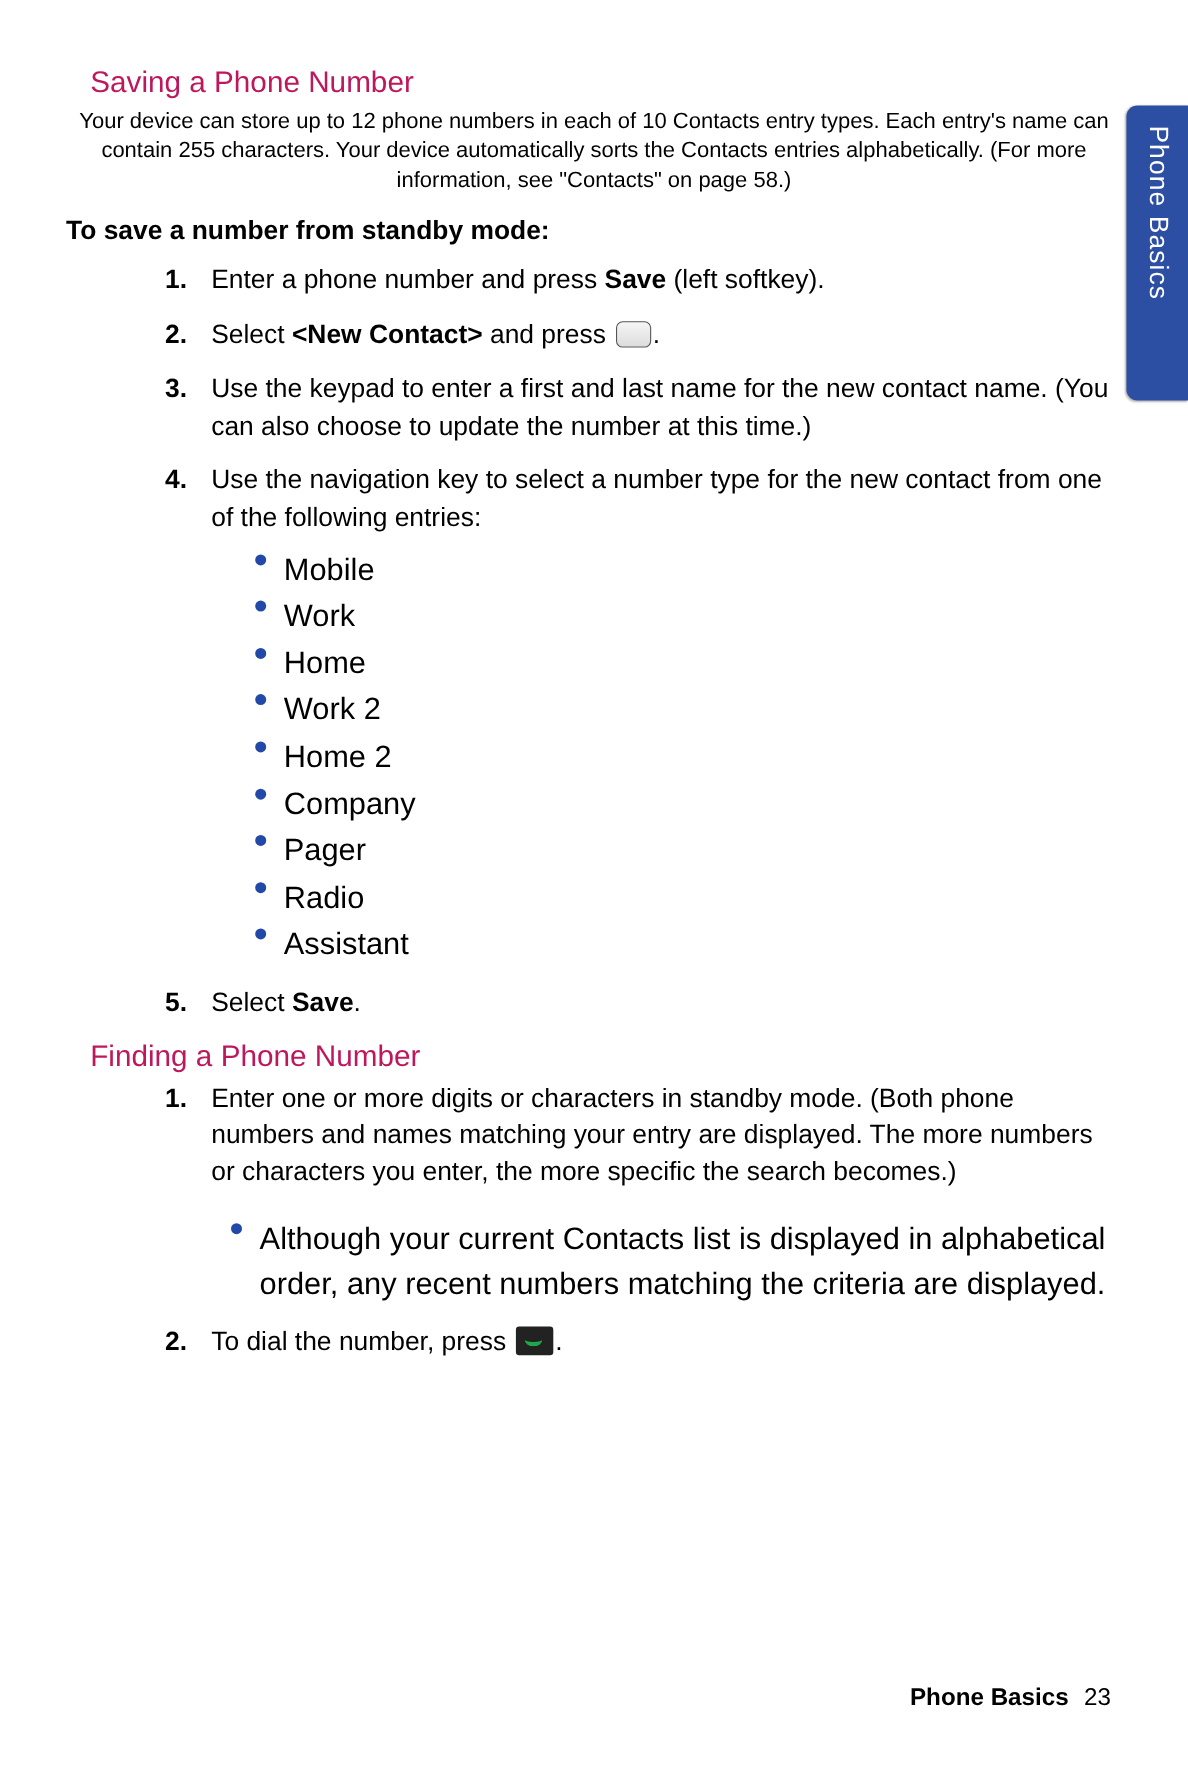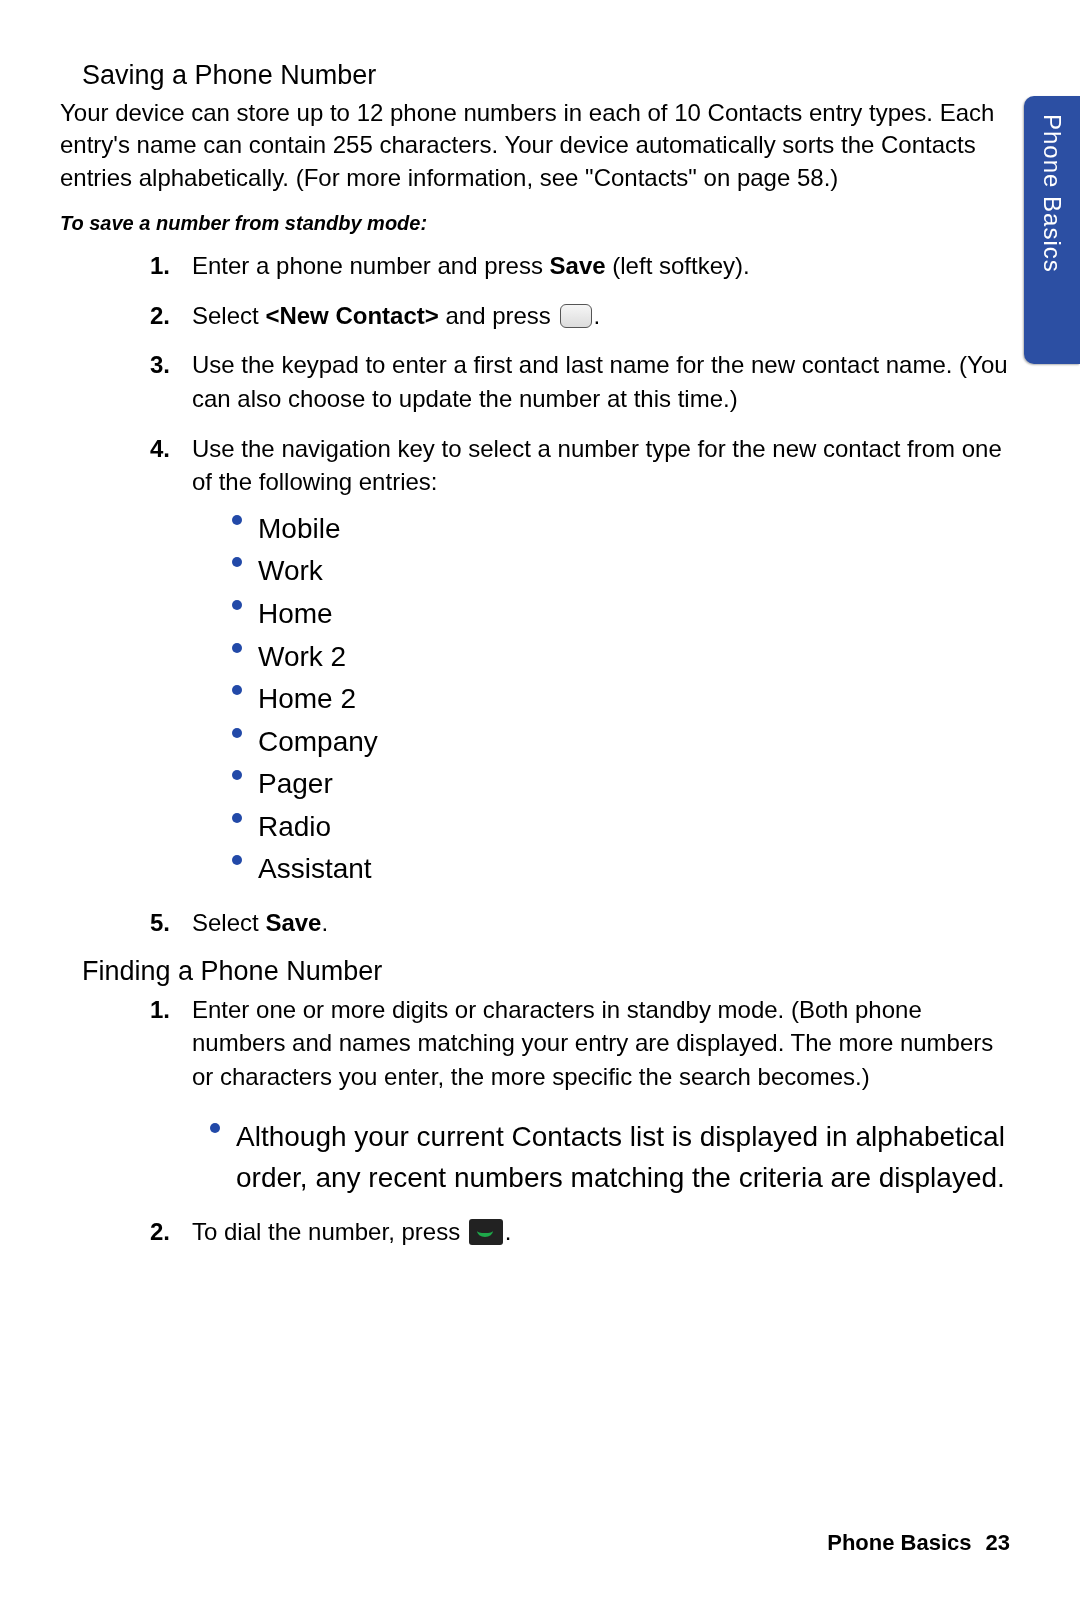--- a/index.html
+++ b/index.html
@@ -34,37 +34,37 @@
     font-size: 24px;
     letter-spacing: 1px;
     display: flex;
     align-items: center;
     justify-content: flex-start;
     padding-top: 18px;
     box-sizing: border-box;
     box-shadow: -1px 1px 2px rgba(0,0,0,0.3);
   }
   .h-blue {
-    color: #000000;
+    color: #be185d;
     font-size: 27px;
     margin: 0 0 6px 22px;
     font-weight: 400;
   }
   .body-text {
-    font-size: 24px;
+    font-size: 20px;
     line-height: 1.35;
     margin: 0 0 18px 0;
+    text-align: center;
   }
   .bold-sub {
     font-weight: 700;
-    font-size: 20px;
+    font-size: 24px;
     margin: 12px 0 14px 0;
     font-family: Arial, Helvetica, sans-serif;
     font-stretch: condensed;
-    font-style: italic;
   }
   ol.steps {
     list-style: none;
     padding: 0;
     margin: 0 0 0 90px;
     counter-reset: step;
   }
   ol.steps > li {
     counter-increment: step;
     position: relative;
@@ -145,21 +145,21 @@
     bottom: 64px;
     right: 70px;
     font-size: 22px;
   }
   .foot .label {
     font-weight: 700;
     font-family: Arial, Helvetica, sans-serif;
     font-stretch: condensed;
   }
   .foot .num {
-    font-weight: 700;
+    font-weight: 400;
     margin-left: 14px;
   }
   b.cond { font-family: Liberation Sans, sans-serif; font-stretch: condensed; font-weight: 700; }
 </style>
 </head>
 <body>
 
 <div class="page">
 
   <div class="side-tab">Phone Basics</div>

